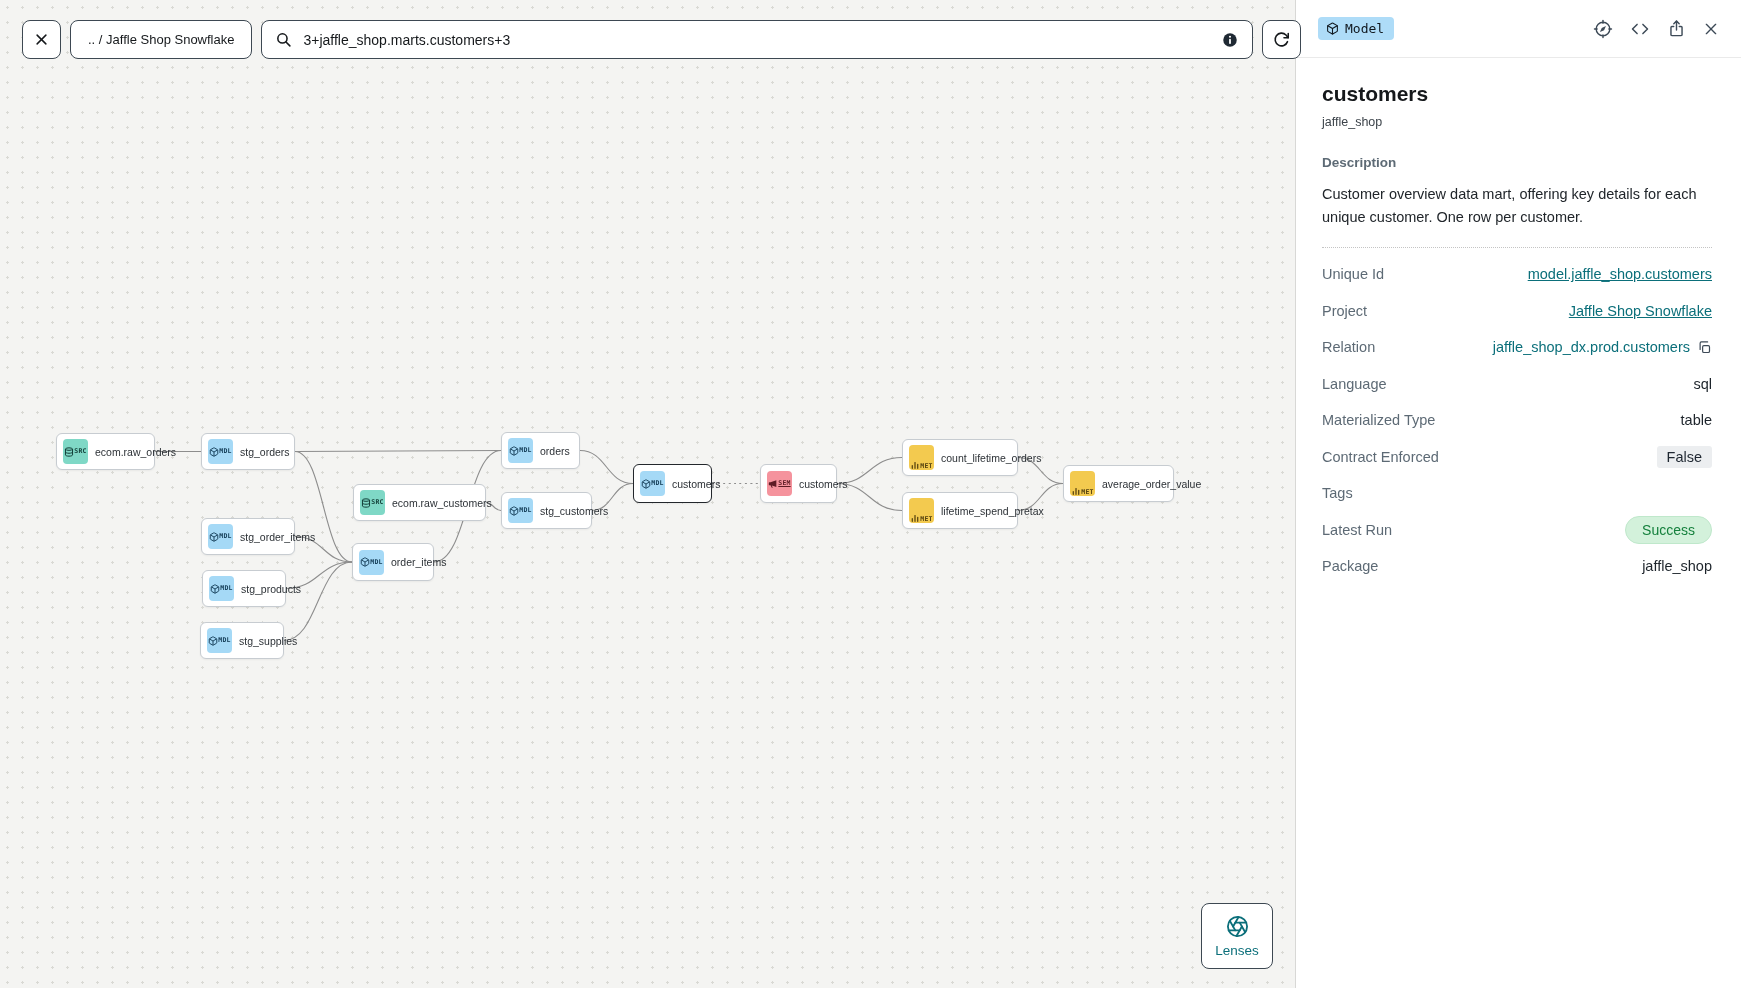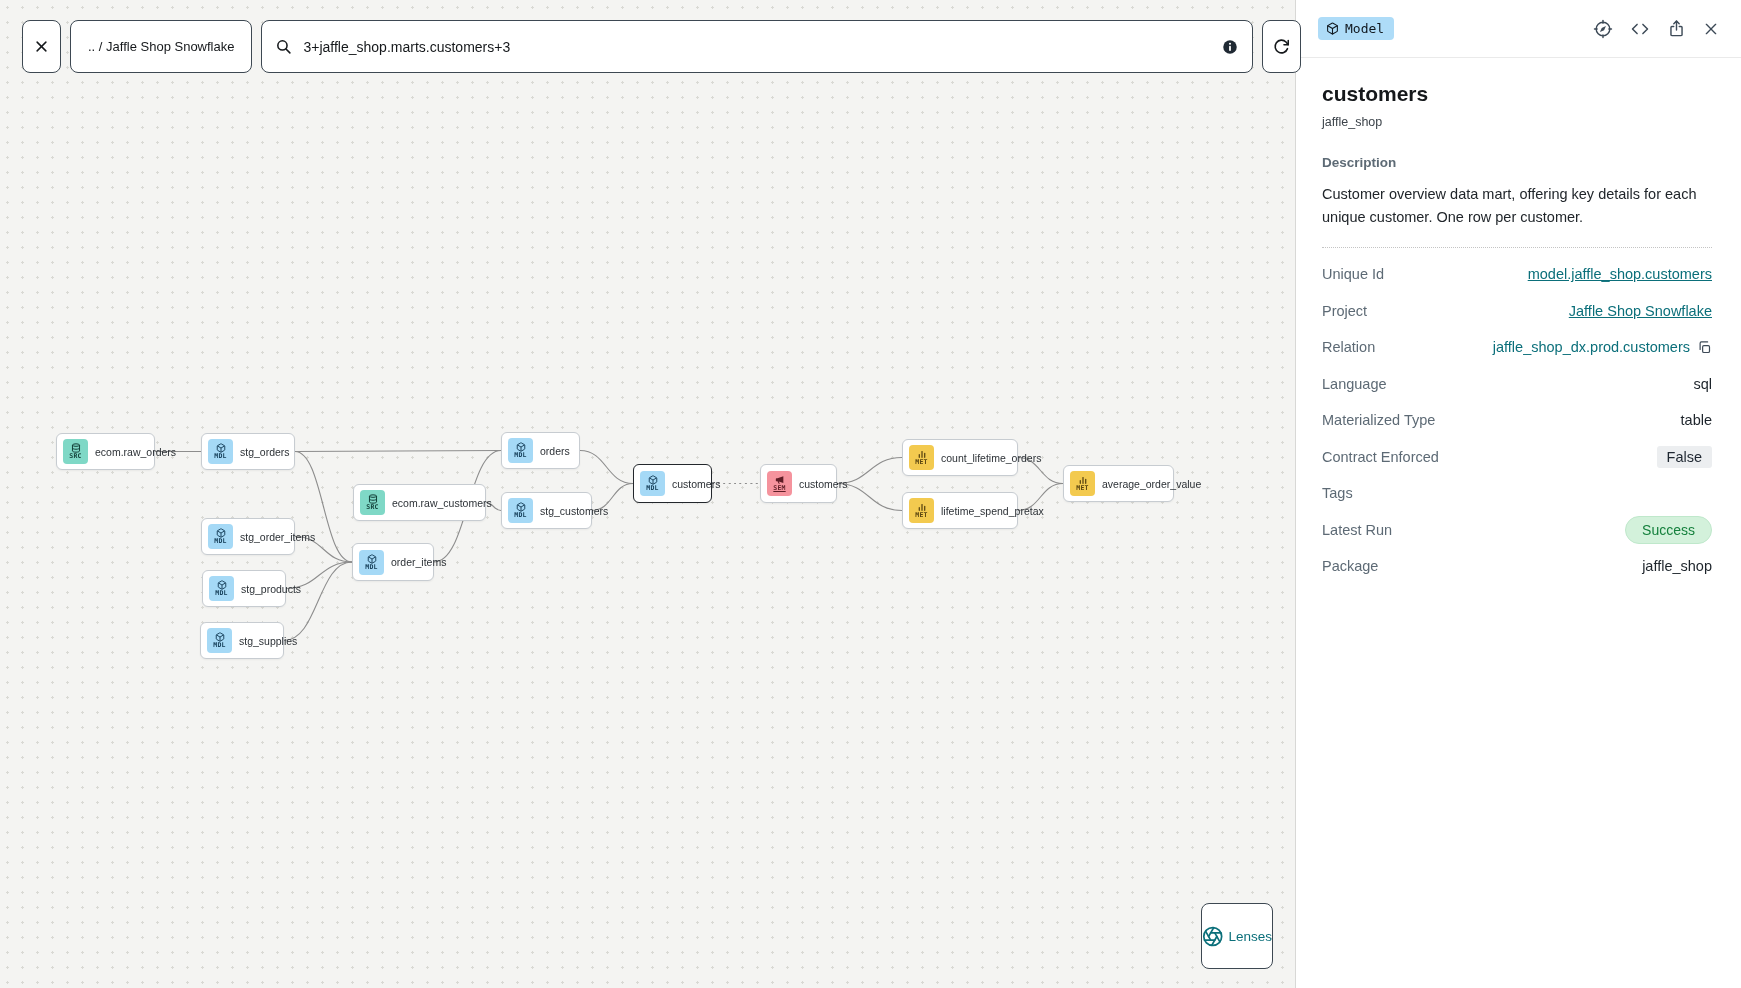--- a/index.html
+++ b/index.html
@@ -17,45 +17,45 @@
   #edges { position:absolute; left:0; top:0; }
   .node {
     position:absolute; display:flex; align-items:center; gap:7px;
     background:#fff; border:1px solid #c7ccd1; border-radius:6px;
     padding-left:6px; box-shadow:0 1px 2px rgba(0,0,0,.05); cursor:pointer;
   }
   .node.selected { border:1.8px solid #23272c; }
   .nlabel { font-size:10.5px; color:#2c3136; white-space:nowrap; }
   .kbadge {
     width:25px; height:25px; border-radius:4px; flex:none;
-    display:flex; flex-direction:column; align-items:center; justify-content:center; gap:0;
+    display:flex; flex-direction:row; align-items:center; justify-content:center; gap:0;
   }
   .klabel { font-family:"DejaVu Sans Mono",monospace; font-style:normal; font-weight:700; font-size:6.5px; line-height:7px; letter-spacing:.2px; }
   .kb-src { background:#7fd8c6; color:#123f38; }
   .kb-mdl { background:#a5d9f6; color:#113a54; }
   .kb-sem { background:#f5939d; color:#5e1d26;text-decoration:underline; }
-  .kb-met { background:#f3ca4f; color:#574310; }
+  .kb-met { background:#f3ca4f; color:#574310;align-items:flex-end; }
   .kbadge svg { display:block; }
 
   
   .toolbar { position:absolute; left:22px; top:20px; display:flex; gap:9px; align-items:center; }
   .tbtn {
-    height:53px; background:#fff; border:1px solid #3d4852; border-radius:8px;
+    height:39px; background:#fff; border:1px solid #3d4852; border-radius:8px;
     display:flex; align-items:center; justify-content:center; cursor:pointer;
   }
   .sqbtn { width:39px; }
   .crumb { padding:0 17px; font-size:13px; color:#15181b; white-space:nowrap; }
   .search { width:992px; justify-content:flex-start; padding:0 13px; gap:11px; cursor:text; }
   .search input { flex:1; border:none; outline:none; font-size:14px; color:#15181b; background:transparent; font-family:"Liberation Sans",sans-serif; }
 
   
   .lenses {
     position:absolute; left:1201px; top:903px; width:72px; height:66px;
     background:#fff; border:1px solid #3d4852; border-radius:8px;
-    display:flex; flex-direction:row; align-items:center; justify-content:center; gap:5px;
+    display:flex; flex-direction:column; align-items:center; justify-content:center; gap:5px;
     color:#0b6f7a; cursor:pointer;
   }
   .lenses .lbl { font-size:13.5px; }
 
   
   .panel { width:445px; height:988px; background:#fff; display:flex; flex-direction:column; overflow:hidden; }
   .phead { height:58px; flex:none; display:flex; align-items:center; justify-content:space-between; padding:0 22px; border-bottom:1px solid #eaeaea; }
   .type-badge {
     display:flex; align-items:center; gap:6px; background:#aedcf8; border-radius:4px;
     padding:4px 10px 4px 8px; font-family:"DejaVu Sans Mono",monospace; font-size:13px; color:#10181f;

